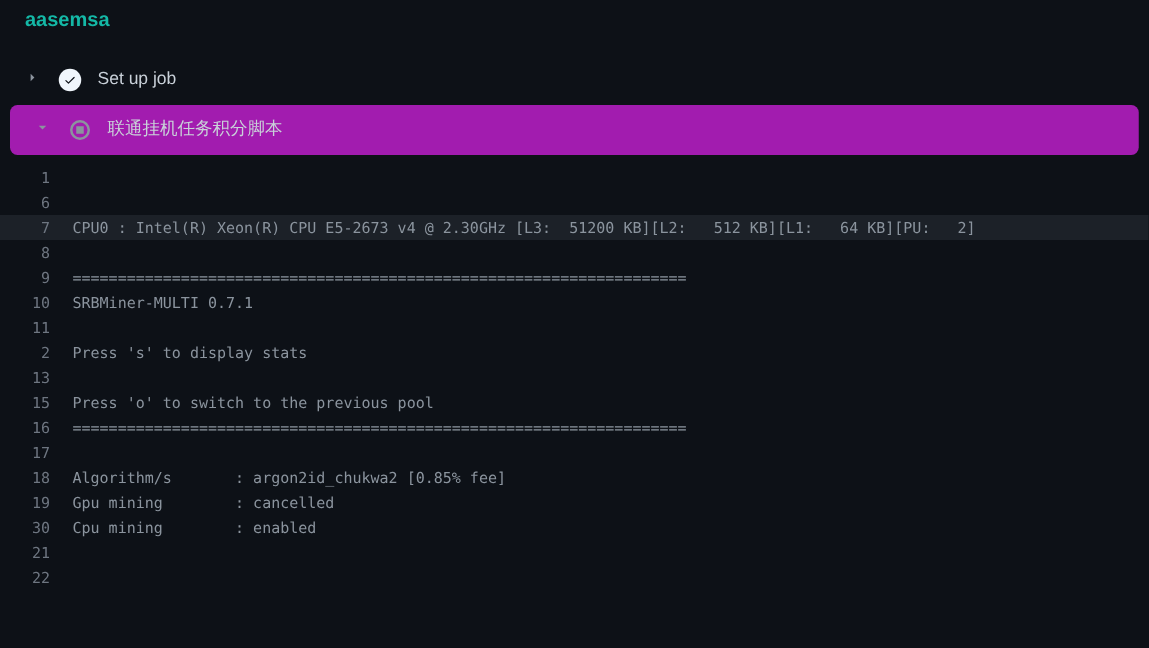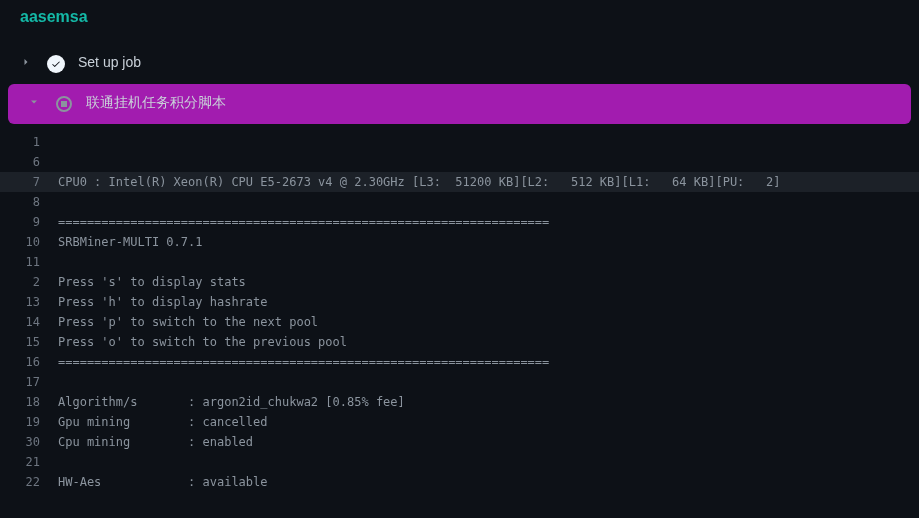--- a/index.html
+++ b/index.html
@@ -179,25 +179,20 @@
     <div class="log-line">
       <span class="ln">11</span>
       <span class="lc"></span>
     </div>
     <div class="log-line">
       <span class="ln">2</span>
       <span class="lc">Press 's' to display stats</span>
     </div>
     <div class="log-line">
       <span class="ln">13</span>
-      <span class="lc">Press 'h' to display hashrate</span>
-    </div>
-    <div class="log-line">
-      <span class="ln">14</span>
-      <span class="lc">Press 'p' to switch to the next pool</span>
     </div>
     <div class="log-line">
       <span class="ln">15</span>
       <span class="lc">Press 'o' to switch to the previous pool</span>
     </div>
     <div class="log-line">
       <span class="ln">16</span>
       <span class="lc">====================================================================</span>
     </div>
     <div class="log-line">
@@ -214,15 +209,14 @@
     </div>
     <div class="log-line">
       <span class="ln">30</span>
       <span class="lc">Cpu mining        : enabled</span>
     </div>
     <div class="log-line">
       <span class="ln">21</span>
     </div>
     <div class="log-line">
       <span class="ln">22</span>
-      <span class="lc">HW-Aes            : available</span>
     </div>
   </div>
 
 </body></html>

